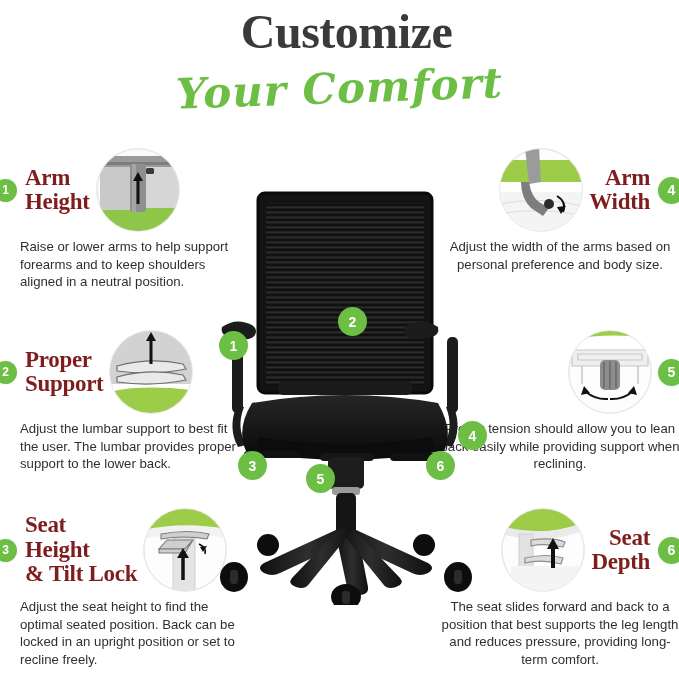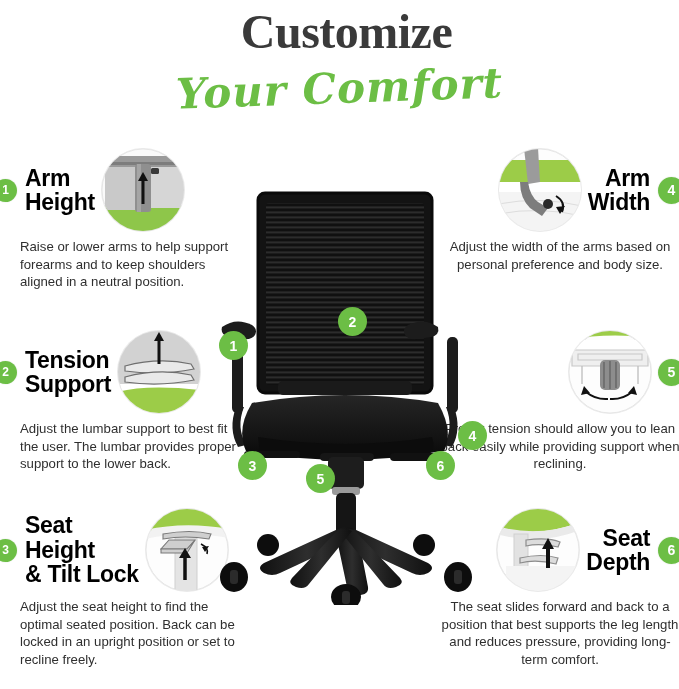--- a/index.html
+++ b/index.html
@@ -54,23 +54,24 @@
     display:flex;align-items:center;justify-content:center;
     flex:0 0 auto;
     box-shadow:0 0 0 1px rgba(0,0,0,0.03);
   }
   .badge-lg{width:27px;height:27px;font-size:14px;}
 
   .feat-title{
     font-size:23px;
     font-weight:bold;
     line-height:1.06;
-    color:#000000;
+    color:#7f1d1d;
     letter-spacing:-0.3px;
     white-space:pre-line;
+    font-family:Liberation Serif, serif;
   }
   .feat.left .feat-title{margin-left:8px;}
   .feat.right .feat-title{margin-right:8px;}
 
   .thumb{
     width:84px;height:84px;border-radius:50%;
     flex:0 0 auto;
     overflow:hidden;
     position:relative;
     background:#f6f6f6;
@@ -154,21 +155,21 @@
           </g>
         </svg>
       </div>
     </div>
     <div class="feat-body">Raise or lower arms to help support forearms and to keep shoulders aligned in a neutral position.</div>
   </div>
 
   <div class="feat left" id="feat-2">
     <div class="feat-head">
       <div class="badge">2</div>
-      <div class="feat-title">Tension
+      <div class="feat-title">Proper
 Support</div>
       <div class="thumb">
         <svg viewBox="0 0 84 84">
           <circle cx="42" cy="42" r="41" fill="#fafafa" stroke="#e6e6e6"></circle>
           <clipPath id="c2">
               <circle cx="42" cy="42" r="41"></circle>
             </clipPath>
           <g clip-path="url(#c2)">
             <rect x="0" y="0" width="84" height="58" fill="#d2d2d2"></rect>
             <rect x="0" y="54" width="84" height="30" fill="#ffffff"></rect>

